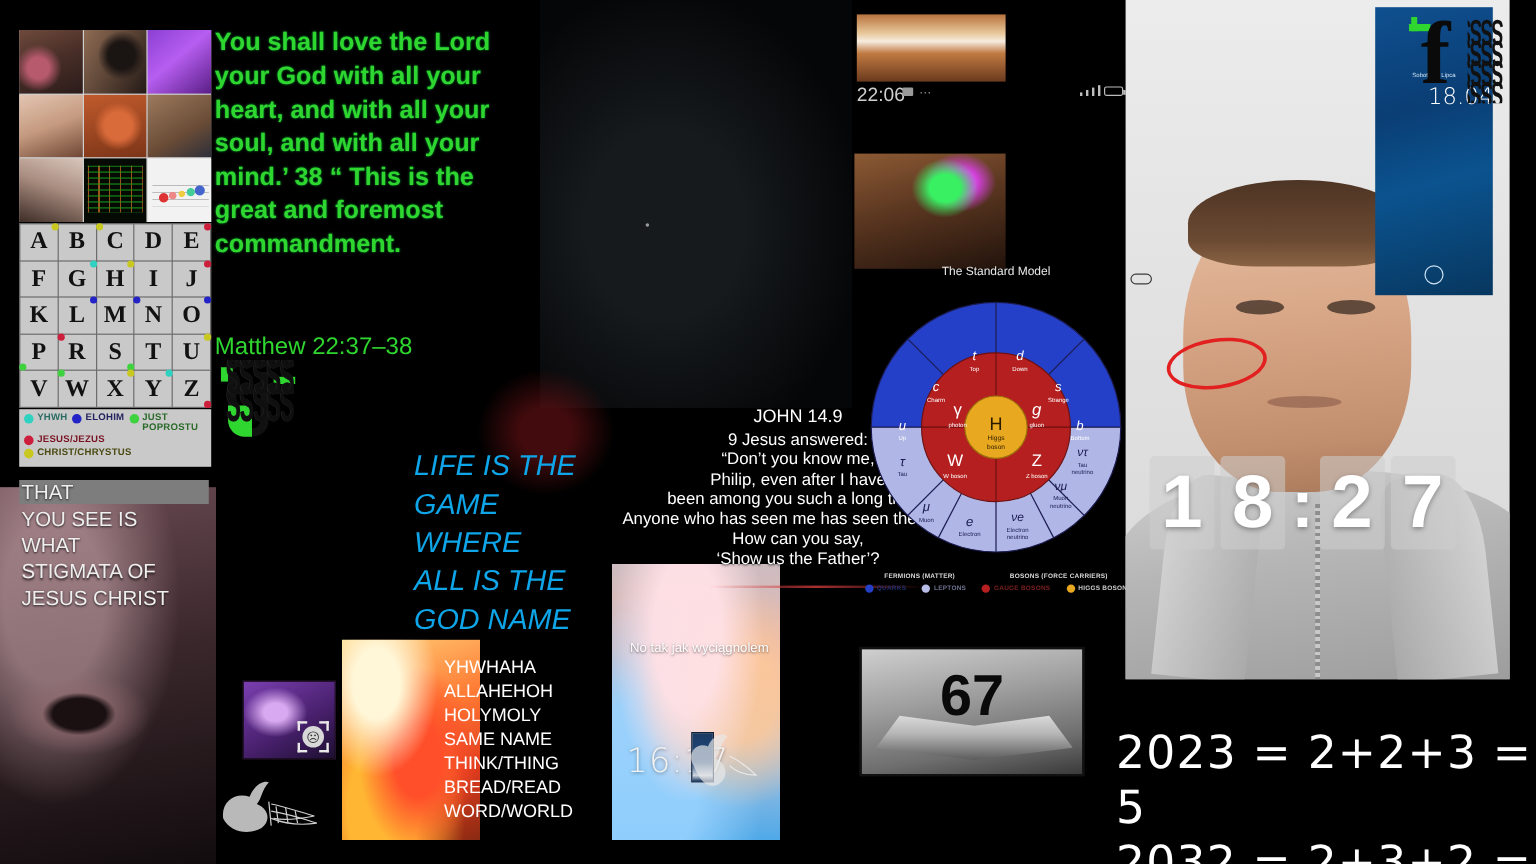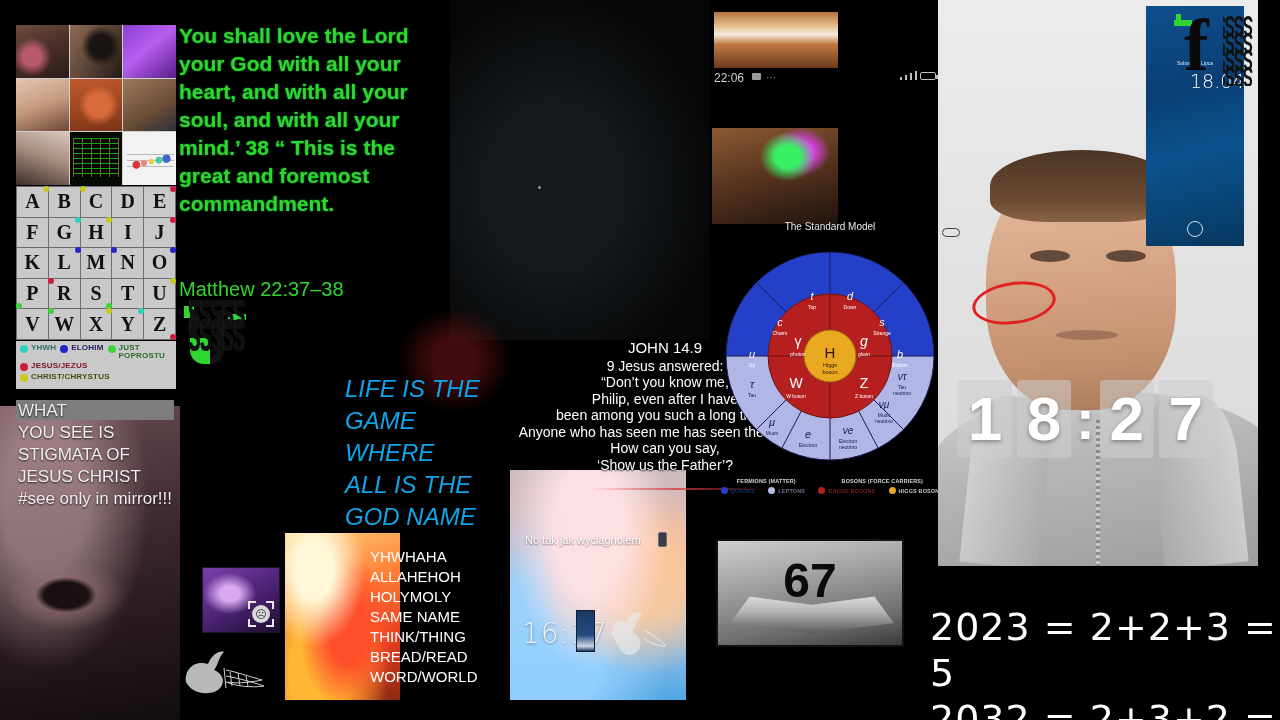--- a/index.html
+++ b/index.html
@@ -136,21 +136,21 @@
   #yhwh-list { position: absolute; left: 85px; top: 14px; color: #fff;
     font-size: 15px; line-height: 20px; }
 
   
   #john-block { left: 420px; top: 340px; width: 490px; color: #fff;
     font-size: 14px; line-height: 16.5px; text-align: center;
     text-shadow: 0 1px 2px rgba(0,0,0,.9); }
   #john-title { font-size: 15px; margin-bottom: 1px; }
 
   
-  #phone-16 { left: 510px; top: 470px; width: 176px; height: 230px; overflow:hidden;
+  #phone-16 { left: 510px; top: 470px; width: 140px; height: 230px; overflow:hidden;
     background:
       radial-gradient(ellipse at 45% 25%, rgba(255,225,230,.95) 0 26%, transparent 58%),
       radial-gradient(ellipse at 75% 48%, rgba(255,200,150,.85) 0 22%, transparent 55%),
       radial-gradient(ellipse at 20% 78%, rgba(150,210,255,.9) 0 28%, transparent 62%),
       linear-gradient(180deg,#cdbcc0 0%,#e4b7b2 32%,#b9c6dd 62%,#4fa9e8 100%); }
   #phone-16-caption { position:absolute; left:15px; top:64px; color:#fff; font-size:11px;
     text-shadow:0 1px 2px rgba(0,0,0,.55); }
   #phone-16-emoji { position:absolute; left:148px; top:62px; width:9px; height:15px;
     background:#3a3a48; border-radius:2px; border:1px solid #6a6a78; }
   #phone-16-clock { position:absolute; left:12px; bottom:50px; color:#f2f2f2;
@@ -160,21 +160,21 @@
     background:linear-gradient(180deg,#1b3a63 0%,#234b80 60%,#cfd6e0 88%,#1b3a63 100%);
     border:1px solid #0d1f37; }
   #phone-16-heart { position:absolute; right:18px; bottom:38px; width:62px; height:58px;
     opacity:.85; }
 
   
   #phone-22 { left: 714px; top: 12px; width: 124px; height: 56px;
     background:
       linear-gradient(180deg,#b8723e 0%,#e8c89a 28%,#f6ece0 40%,#c07a42 58%,#6b3a1d 100%); }
   #phone-22-status { left: 712px; top: 71px; width: 230px; height: 14px; }
-  #status-time { position:absolute; left:2px; top:0; color:#cfcfcf; font-size:12px; }
+  #status-time { position:absolute; left:2px; top:0; color:#cfcfcf; font-size:16px; }
   #status-msg-icon { position:absolute; left:40px; top:2px; width:9px; height:7px;
     background:#9a9a9a; border-radius:1px; }
   #status-dots { position:absolute; left:54px; top:1px; color:#9a9a9a; font-size:10px; }
   #status-right { position:absolute; right:6px; top:0px; display:flex; gap:3px; align-items:flex-end; }
   .sig-bar { width:2px; background:#bdbdbd; }
   #batt { width:16px; height:8px; border:1px solid #bdbdbd; border-radius:2px; position:relative; }
   #batt::after { content:""; position:absolute; right:-3px; top:2px; width:2px; height:4px; background:#bdbdbd; }
 
   
   #standard-model-img { left: 712px; top: 128px; width: 126px; height: 96px;
@@ -432,25 +432,25 @@
     <div id="jesus-dash"></div>
     <span class="wm" style="position:absolute;left:62px;top:62px">SSSSS</span>
     <span class="wm" style="position:absolute;left:62px;top:40px">SSSSS</span>
     <span class="wm" style="position:absolute;left:62px;top:18px">SSSSS</span>
   </div>
 
   <div class="abs" id="stigmata-photo"></div>
   <div class="abs" id="stigmata-eye"></div>
   <div class="abs" id="stigmata-bar"></div>
   <div class="abs" id="stigmata-text">
+    <div>THAT</div>
+    <div>YOU SEE IS</div>
     <div>WHAT</div>
-    <div>YOU SEE IS</div>
     <div>STIGMATA OF</div>
     <div>JESUS CHRIST</div>
-    <div>#see only in mirror!!!</div>
   </div>
 
   <div class="abs" id="purple-thumb">
     <div id="face-box">
       <span class="corner c-tl"></span>
       <span class="corner c-tr"></span>
       <span class="corner c-bl"></span>
       <span class="corner c-br"></span>
       <span class="fc">☹</span>
     </div>

